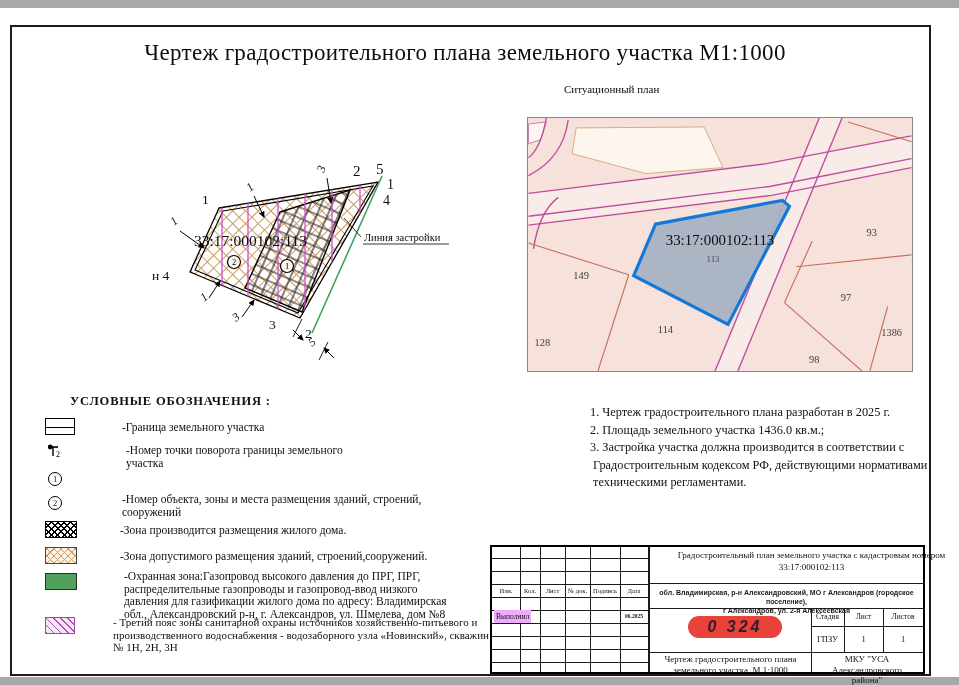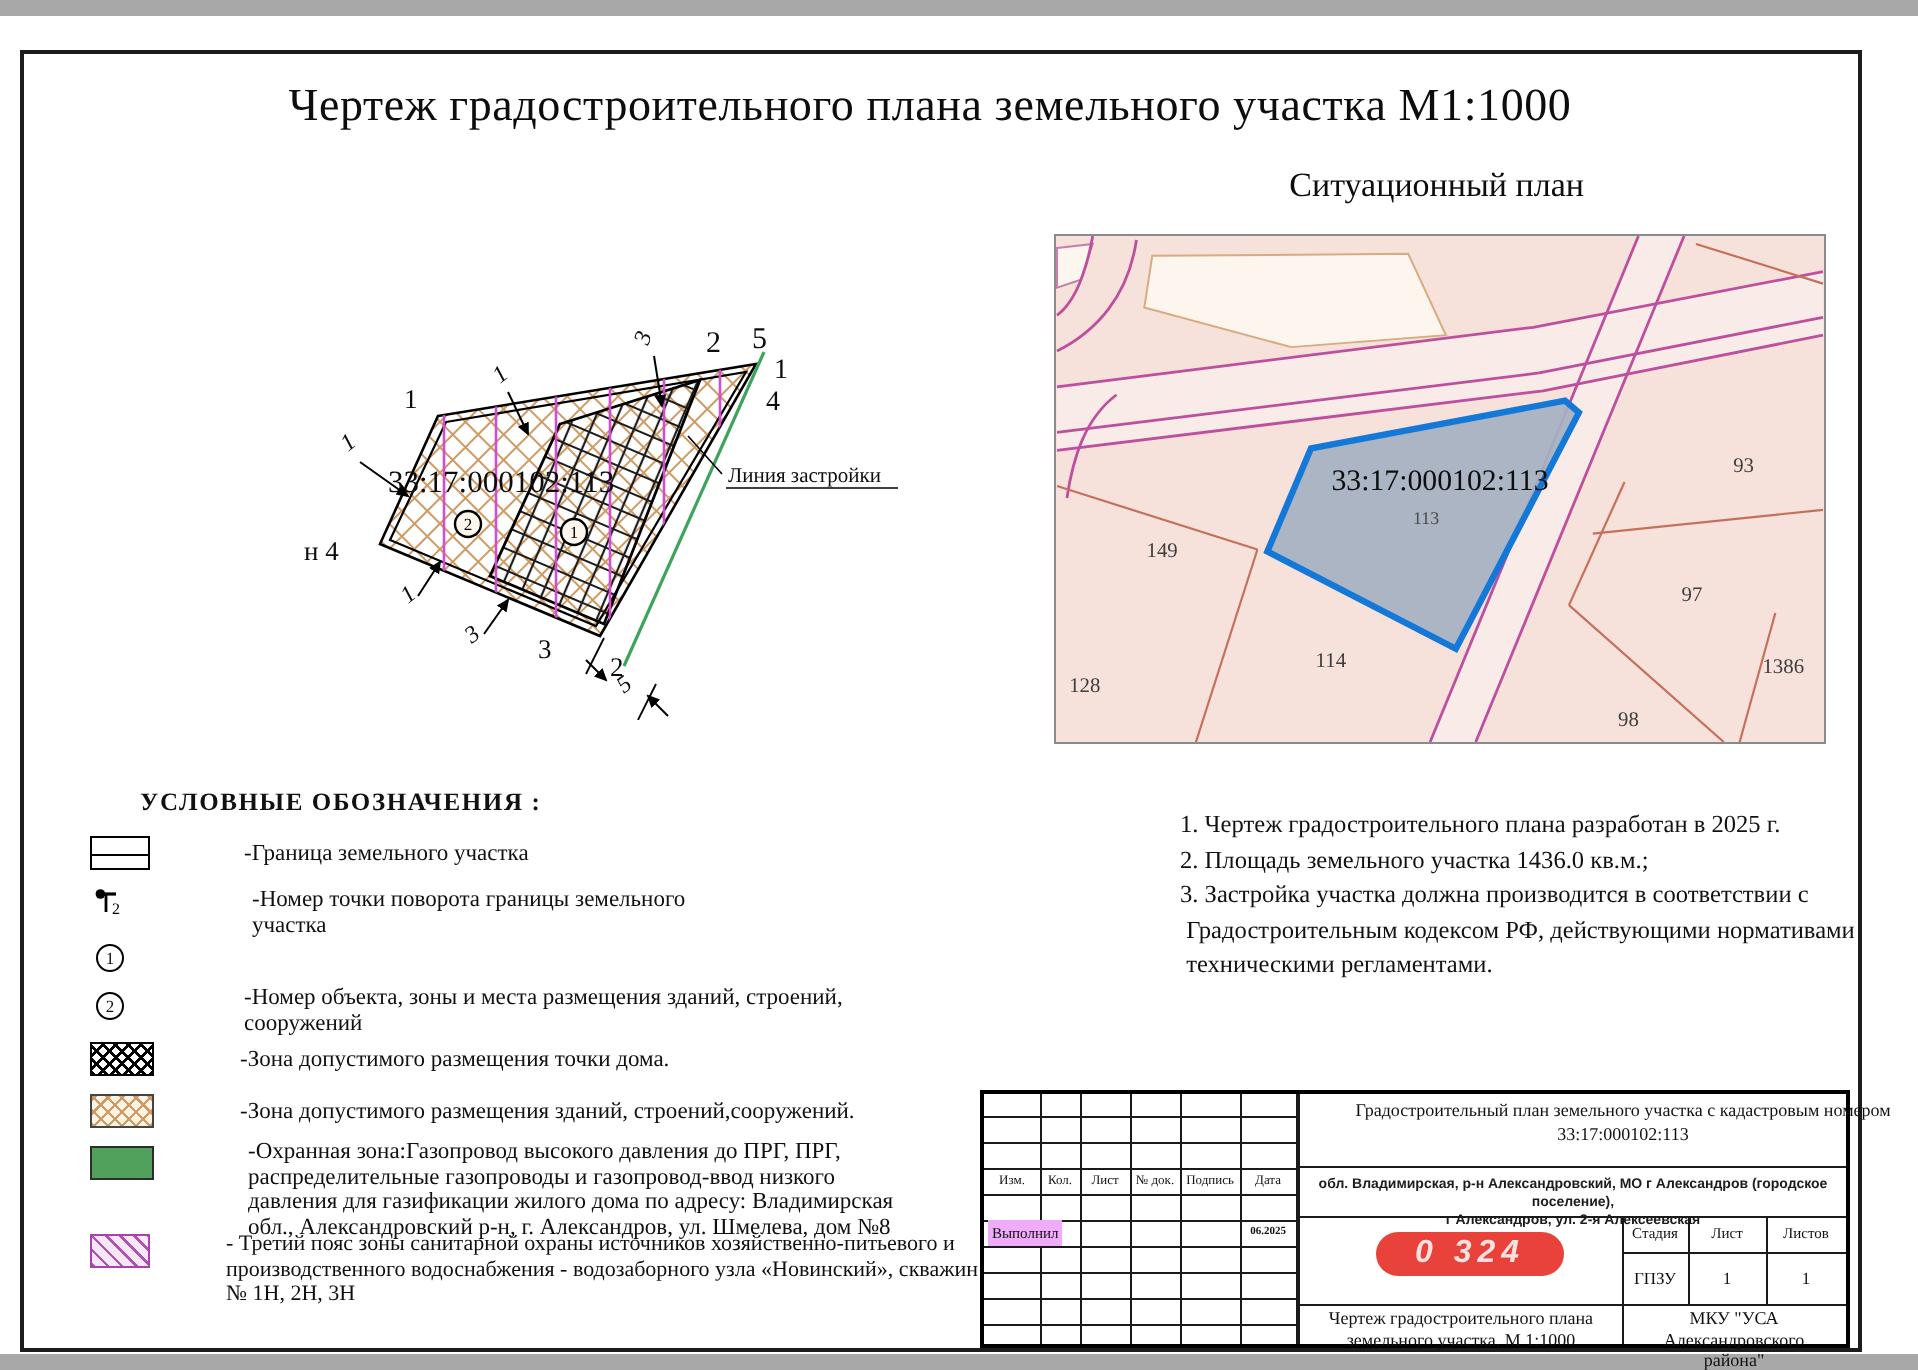--- a/index.html
+++ b/index.html
@@ -10,22 +10,22 @@
     font-family: "Liberation Serif", serif; color:#111;
   }
   .graybar { position:absolute; left:0; width:959px; height:8px; background:#a8a8a8; }
   .graybar.top { top:0; } .graybar.bottom { top:677px; }
   .frame {
     position:absolute; left:10px; top:25px; width:921px; height:651px;
     border:2px solid #1c1c1c; background:#fff;
   }
   .main-title { position:absolute; left:86px; top:13px; width:734px; text-align:center;
     font-size:23px; letter-spacing:0.3px; color:#0d0d0d; }
-  .sit-title { position:absolute; left:540px; top:56px; width:240px; text-align:right;
-    font-size:17px; color:#0d0d0d; }
+  .sit-title { position:absolute; left:552px; top:56px; width:240px; text-align:left;
+    font-size:11px; color:#0d0d0d; }
   .map-wrap { position:absolute; left:515px; top:90px; width:386px; height:255px;
     border:1px solid #8a8a8a; background:#f6e1db; }
   .map-wrap svg { display:block; }
   .draw-wrap { position:absolute; left:138px; top:133px; width:330px; height:200px; }
   .legend-head { position:absolute; left:58px; top:367px; font-size:12.5px; font-weight:bold;
     letter-spacing:0.8px; }
   .leg-sym { position:absolute; }
   .leg-txt { position:absolute; font-size:11.5px; line-height:12.5px; white-space:pre-line; color:#101010; }
   .sym-rect { width:30px; height:17px; border:1.6px solid #000; background:#fff; position:relative; }
   .sym-rect::after { content:""; position:absolute; left:0; right:0; top:50%; height:1.4px; background:#000; }
@@ -62,21 +62,21 @@
     font-family:"Liberation Sans", sans-serif; white-space:pre-line; padding-top:3px; color:#1c1c1c; }
   .tb-stage-label { font-size:7.5px; line-height:18px; }
   .tb-stage-val { font-size:8.5px; line-height:26px; }
   .tb-drawname { left:158px; top:106px; width:161px; font-size:9px; line-height:10.5px;
     white-space:pre-line; padding-top:1px; }
   .tb-org { left:319px; top:106px; width:112px; font-size:9px; line-height:10.5px;
     white-space:pre-line; padding-top:1px; }
   .stamp { position:absolute; left:196px; top:69px; width:94px; height:22px; border-radius:11px;
     background:#e8423a; text-align:center; z-index:2; }
   .stamp span { font-family:"Liberation Sans", sans-serif; font-weight:bold; font-style:italic;
-    font-size:16px; line-height:22px; letter-spacing:3px; color:#ffffff; opacity:0.85; }
+    font-size:16px; line-height:22px; letter-spacing:3px; color:#0f172a; opacity:0.85; }
   svg text { font-family:"Liberation Serif", serif; }
 </style>
 </head>
 <body>
 
 <div class="screen">
   <div class="graybar top"></div>
   <div class="graybar bottom"></div>
 
   <div class="frame">
@@ -241,21 +241,21 @@
       <span>1</span>
     </div>
 
     <div class="leg-sym sym-circle" style="left:36px; top:469px;">
       <span>2</span>
     </div>
     <div class="leg-txt" style="left:110px; top:466px;">-Номер объекта,  зоны и места размещения зданий, строений,
 сооружений</div>
 
     <div class="leg-sym sym-hatch-black" style="left:33px; top:494px;"></div>
-    <div class="leg-txt" style="left:108px; top:497px;">-Зона допустимого  размещения точки дома.</div>
+    <div class="leg-txt" style="left:108px; top:497px;">-Зона производится  размещения жилого дома.</div>
 
     <div class="leg-sym sym-hatch-tan" style="left:33px; top:520px;"></div>
     <div class="leg-txt" style="left:108px; top:523px;">-Зона допустимого  размещения зданий, строений,сооружений.</div>
 
     <div class="leg-sym sym-green" style="left:33px; top:546px;"></div>
     <div class="leg-txt" style="left:112px; top:543px;">-Охранная зона:Газопровод высокого давления до ПРГ, ПРГ,
 распределительные газопроводы и газопровод-ввод низкого
 давления для газификации жилого дома по адресу: Владимирская
 обл., Александровский р-н, г. Александров, ул. Шмелева, дом №8</div>
 

